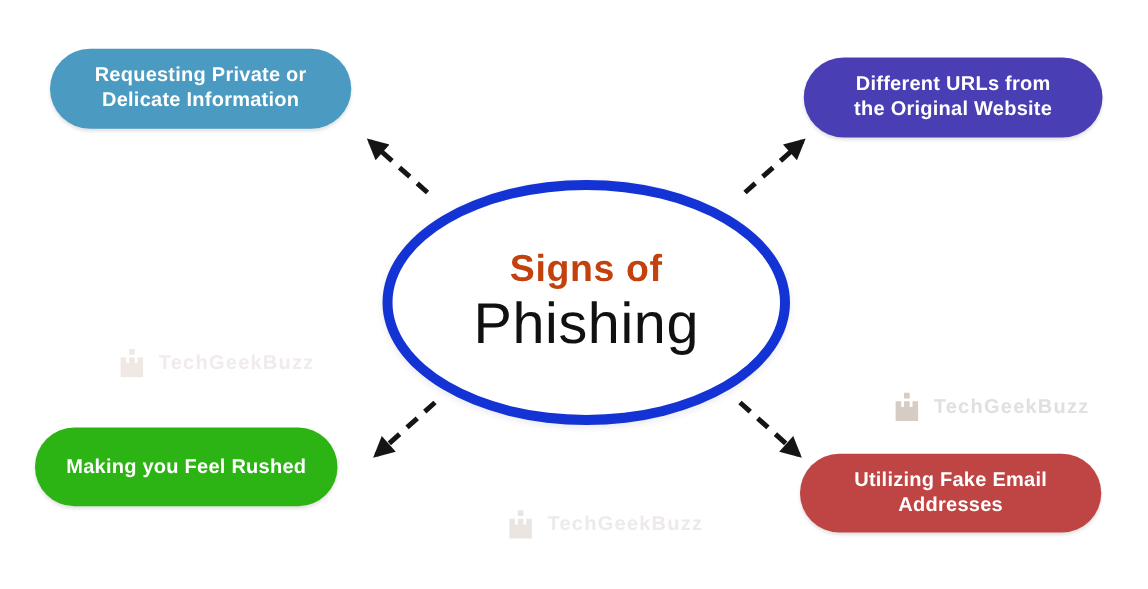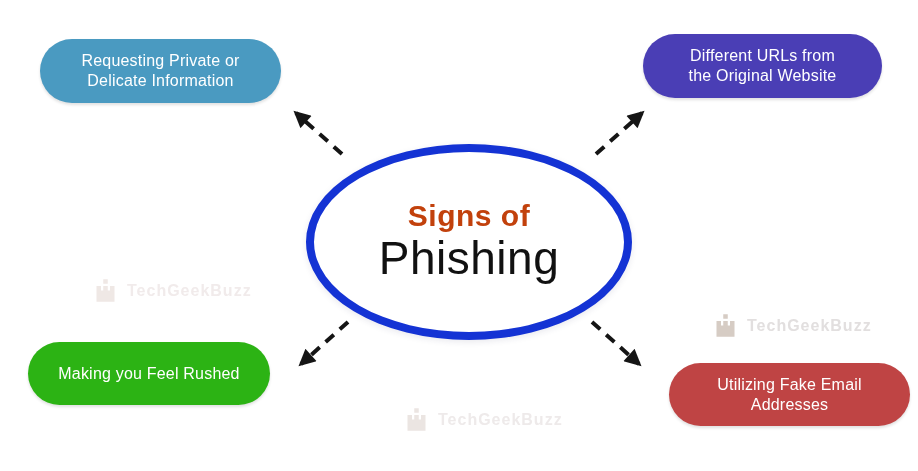--- a/index.html
+++ b/index.html
@@ -54,33 +54,33 @@
   }
 
   
   .pill {
     position: absolute;
     display: flex;
     align-items: center;
     justify-content: center;
     border-radius: 33px;
     color: #ffffff;
-    font-weight: 400;
+    font-weight: 700;
     font-size: 16px;
     text-align: center;
     line-height: 1.25;
     letter-spacing: 0.2px;
     white-space: pre-line;
     box-shadow: 0 2px 3px rgba(0,0,0,0.12);
     padding: 16px 10px;
   }
   .pill-tl { left: 40px;  top: 39px;  width: 241px; height: 64px; }
-  .pill-tr { left: 643px; top: 34px;  width: 239px; height: 64px; }
+  .pill-tr { left: 643px; top: 46px;  width: 239px; height: 64px; }
   .pill-bl { left: 28px;  top: 342px; width: 242px; height: 63px; }
-  .pill-br { left: 669px; top: 363px; width: 241px; height: 63px; }
+  .pill-br { left: 640px; top: 363px; width: 241px; height: 63px; }
 
   
   .watermark {
     position: absolute;
     display: flex;
     align-items: center;
     gap: 8px;
     font-weight: 700;
     font-size: 16px;
     letter-spacing: 1px;

